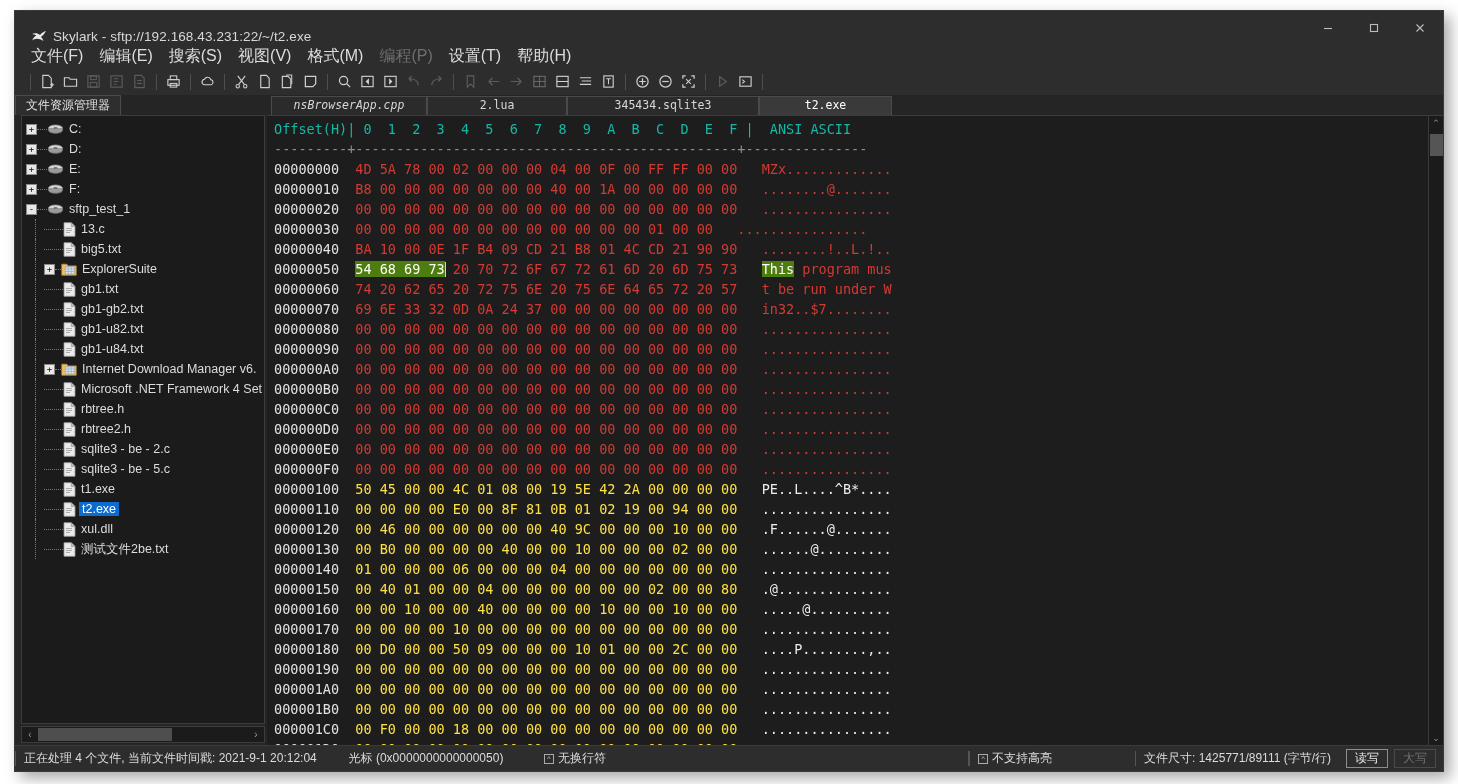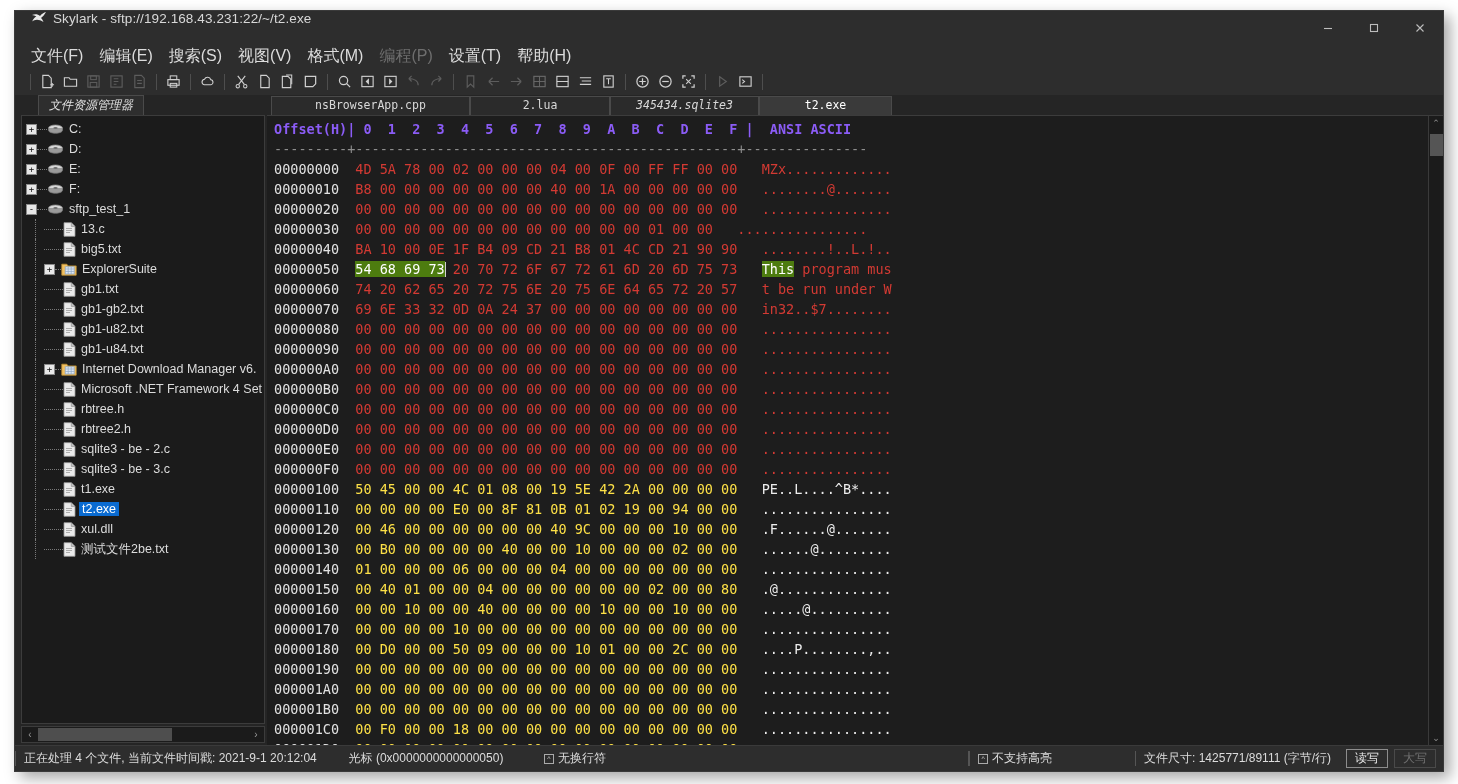--- a/index.html
+++ b/index.html
@@ -21,21 +21,21 @@
     background: #1e1e1e;
     border: 1px solid #3a3a3a;
     box-shadow: 6px 6px 14px rgba(0,0,0,0.35);
     display: flex; flex-direction: column;
   }
 
   
   .titlebar {
     height: 33px;
     background: #2d2d2d;
-    display: flex; align-items: flex-start;
+    display: flex; align-items: flex-end;
     flex: 0 0 auto;
     color: #d6d6d6;
     user-select: none;
   }
   .title-icon {
     width: 28px; margin-left: 10px;
     display: flex; align-items: center; justify-content: center;
     color: #e8e8e8;
   }
   .title-text {
@@ -104,23 +104,22 @@
     width: 252px;
     flex: 0 0 252px;
     background: #252525;
     display: flex; flex-direction: column;
     min-height: 0;
   }
   .sb-tabrow {
     height: 20px;
     background: #252525;
     display: flex; align-items: flex-end;
-    padding-left: 23px;
-    flex: 0 0 auto;
-    font-style: italic;
+    padding-left: 0;
+    flex: 0 0 auto;
   }
   .sb-tab {
     background: #2e2e2e;
     border: 1px solid #4a4a4a;
     border-bottom: none;
     color: #e2e2e2;
     font-size: 12px;
     padding: 1px 10px 2px 10px;
     line-height: 16px;
   }
@@ -208,23 +207,23 @@
     color: #d8d8d8;
     font-size: 11.5px;
     font-family: "DejaVu Sans Mono", monospace;
     text-align: center;
     line-height: 17px;
     height: 19px;
     padding: 0 6px;
     white-space: nowrap;
   }
   .tab.active { background: #3a3a3a; color: #ffffff; }
-  .tab.w1 { width: 199px; }
+  .tab.w1 { width: 156px; font-style: italic; }
   .tab.w2 { width: 140px; }
-  .tab.w3 { width: 149px; font-style: italic; }
+  .tab.w3 { width: 192px; }
   .tab.w4 { width: 133px; }
 
   .hexwrap {
     flex: 1 1 auto;
     display: flex;
     min-height: 0;
     background: #1d1d1d;
     border-top: 1px solid #3c3c3c;
   }
   .hexview {
@@ -232,21 +231,21 @@
     min-width: 0;
     overflow: hidden;
     background: #1d1d1d;
     font-family: "DejaVu Sans Mono", monospace;
     font-size: 13.5px;
     line-height: 20px;
     padding: 3px 0 0 7px;
     white-space: pre;
     color: #d9d9d9;
   }
-  .hl-head { color: #8b5cf6; font-weight: bold; }
+  .hl-head { color: #14b8a6; }
   .hl-rule { color: #8d8d8d; }
   .hexline { display: block; height: 20px; }
   .off { color: #e2e2e2; }
   .bytes-red { color: #d33a33; }
   .bytes-white { color: #fde047; }
   .asc-red { color: #d33a33; }
   .asc-white { color: #ededed; }
   .sel-hl { background: #4d7c0f; color: #ffffff; }
   .caret {
     display: inline-block;
@@ -766,21 +765,21 @@
                 <span class="vdot"></span>
               </span>
               <span class="dotline" style="width:19px"></span>
               <span class="ic">
                 <svg width="13" height="15" viewBox="0 0 13 15">
                   <path d="M1 0.7h7.3L12 4.4V14.3H1z" fill="#ebebeb" stroke="#9a9a9a" stroke-width="0.8"></path>
                   <path d="M8.3 0.7V4.4H12" fill="#c4c4c4" stroke="#9a9a9a" stroke-width="0.8"></path>
                   <path d="M3 6.5h6M3 8.5h6M3 10.5h4" stroke="#9a9a9a" stroke-width="0.8"></path>
                 </svg>
               </span>
-              <span class="lbl">sqlite3 - be - 3.c</span>
+              <span class="lbl">sqlite3 - be - 5.c</span>
             </div>
             <div class="tree-row">
               <span class="indent" style="width:18px;display:inline-flex;justify-content:center;">
                 <span class="vdot"></span>
               </span>
               <span class="dotline" style="width:19px"></span>
               <span class="ic">
                 <svg width="13" height="15" viewBox="0 0 13 15">
                   <path d="M1 0.7h7.3L12 4.4V14.3H1z" fill="#ebebeb" stroke="#9a9a9a" stroke-width="0.8"></path>
                   <path d="M8.3 0.7V4.4H12" fill="#c4c4c4" stroke="#9a9a9a" stroke-width="0.8"></path>

